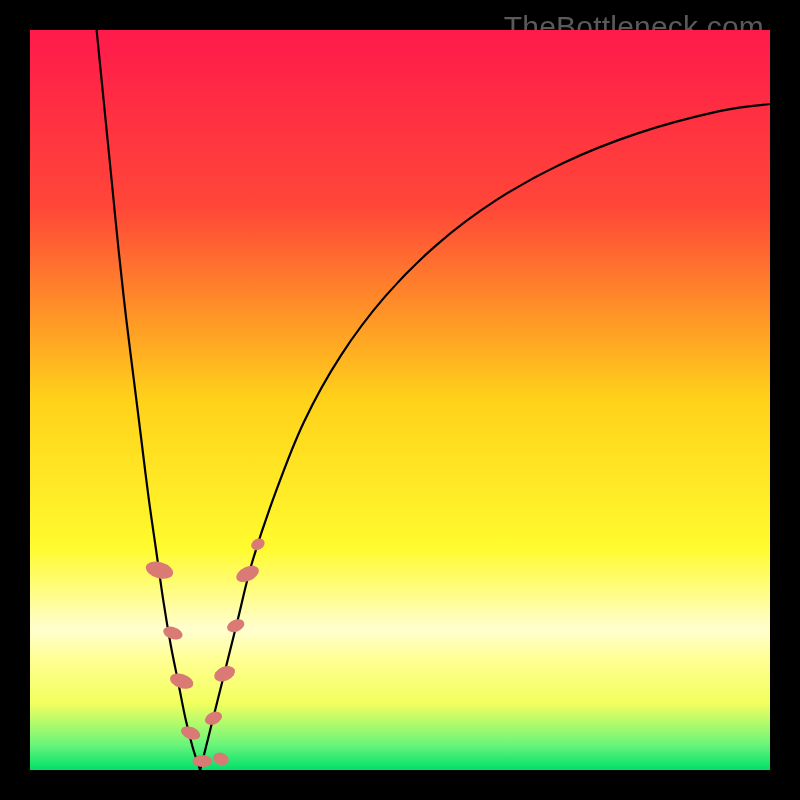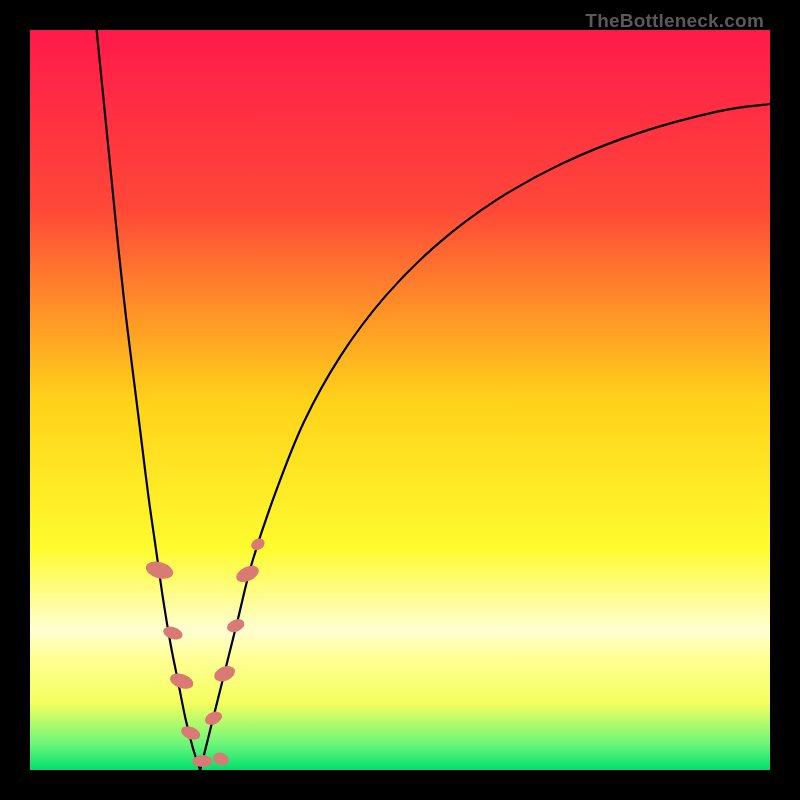--- a/index.html
+++ b/index.html
@@ -31,22 +31,22 @@
     position: absolute;
     left: 0;
     top: 0;
     width: 100%;
     height: 100%;
   }
   .watermark {
     position: absolute;
     top: 10px;
     right: 36px;
-    font-size: 19px;
-    font-weight: 700;
+    font-size: 30px;
+    font-weight: 400;
     color: #5a5a5a;
     letter-spacing: 0.2px;
   }
   svg {
     position: absolute;
     left: 0;
     top: 0;
   }
   .curve {
     fill: none;

